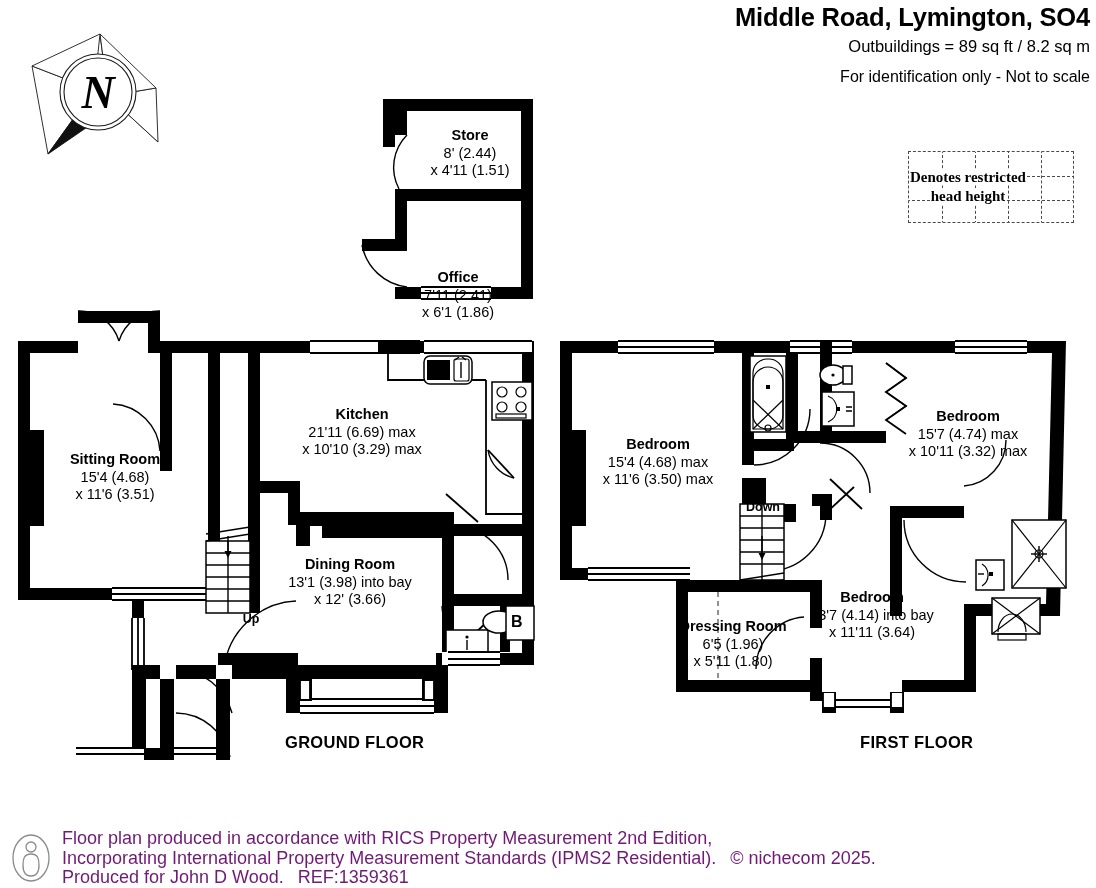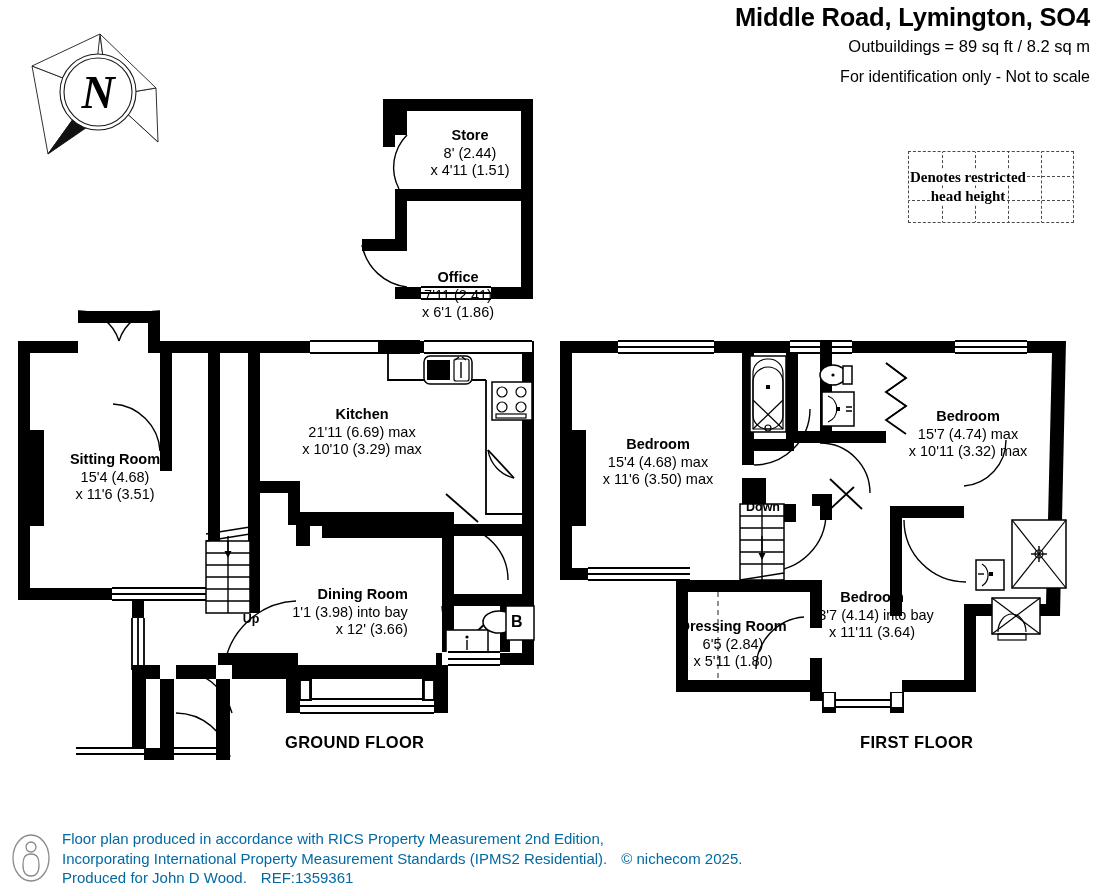--- a/index.html
+++ b/index.html
@@ -102,23 +102,23 @@
   .boilerlabel {
     position: absolute;
     font-size: 16px;
     font-weight: bold;
     white-space: nowrap;
   }
   .footer-icon { position: absolute; left: 12px; top: 834px; width: 38px; height: 48px; }
   .footer-text {
     position: absolute;
     left: 62px; top: 829px;
-    font-size: 15px;
+    font-size: 18px;
     line-height: 19.5px;
-    color: #0369a1;
+    color: #701a75;
     white-space: nowrap;
   }
   .footer-text .ln { display: block; }
   .footer-text .gap { display:inline-block; width: 14px; }
 </style>
 </head>
 <body>
 
 <div class="page">
 
@@ -513,23 +513,23 @@
   <div class="rlabel" style="left:115px; top:451px;">
     <span class="rname">Sitting Room</span>
     <span class="rdim">15'4 (4.68)</span>
     <span class="rdim">x 11'6 (3.51)</span>
   </div>
   <div class="rlabel" style="left:362px; top:406px;">
     <span class="rname">Kitchen</span>
     <span class="rdim">21'11 (6.69) max</span>
     <span class="rdim">x 10'10 (3.29) max</span>
   </div>
-  <div class="rlabel" style="left:350px; top:586px;text-align:right;">
+  <div class="rlabel" style="left:350px; top:556px;">
     <span class="rname">Dining Room</span>
-    <span class="rdim">1'1 (3.98) into bay</span>
+    <span class="rdim">13'1 (3.98) into bay</span>
     <span class="rdim">x 12' (3.66)</span>
   </div>
   <div class="minilabel" style="left:223px; top:612px;margin-left:28px;">Up</div>
   <div class="boilerlabel" style="left:511px; top:613px;">B</div>
   <div class="floorlabel" style="left:285px; top:733px;">GROUND FLOOR</div>
 
   <div class="rlabel" style="left:658px; top:436px;">
     <span class="rname">Bedroom</span>
     <span class="rdim">15'4 (4.68) max</span>
     <span class="rdim">x 11'6 (3.50) max</span>
@@ -539,21 +539,21 @@
     <span class="rdim">15'7 (4.74) max</span>
     <span class="rdim">x 10'11 (3.32)  max</span>
   </div>
   <div class="rlabel" style="left:872px; top:589px;">
     <span class="rname">Bedroom</span>
     <span class="rdim">13'7 (4.14) into bay</span>
     <span class="rdim">x 11'11 (3.64)</span>
   </div>
   <div class="rlabel" style="left:733px; top:618px;">
     <span class="rname">Dressing Room</span>
-    <span class="rdim">6'5 (2.84)</span>
+    <span class="rdim">6'5 (1.96)</span>
     <span class="rdim">x 5'11 (1.80)</span>
   </div>
   <div class="minilabel" style="left:763px; top:476px;margin-top:24px;">Down</div>
   <div class="floorlabel" style="left:860px; top:733px;">FIRST FLOOR</div>
 
   <svg class="footer-icon" viewBox="0 0 38 48">
     <ellipse cx="19" cy="24" rx="18" ry="23" fill="none" stroke="#8a8a8a" stroke-width="1.3"></ellipse>
     <circle cx="19" cy="13" r="5" fill="none" stroke="#8a8a8a" stroke-width="1.3"></circle>
     <path d="M19 20 C12 20 11 25 11 31 C11 38 14 42 19 42 C24 42 27 38 27 31 C27 25 26 20 19 20 Z" fill="none" stroke="#8a8a8a" stroke-width="1.3"></path>
   </svg>

